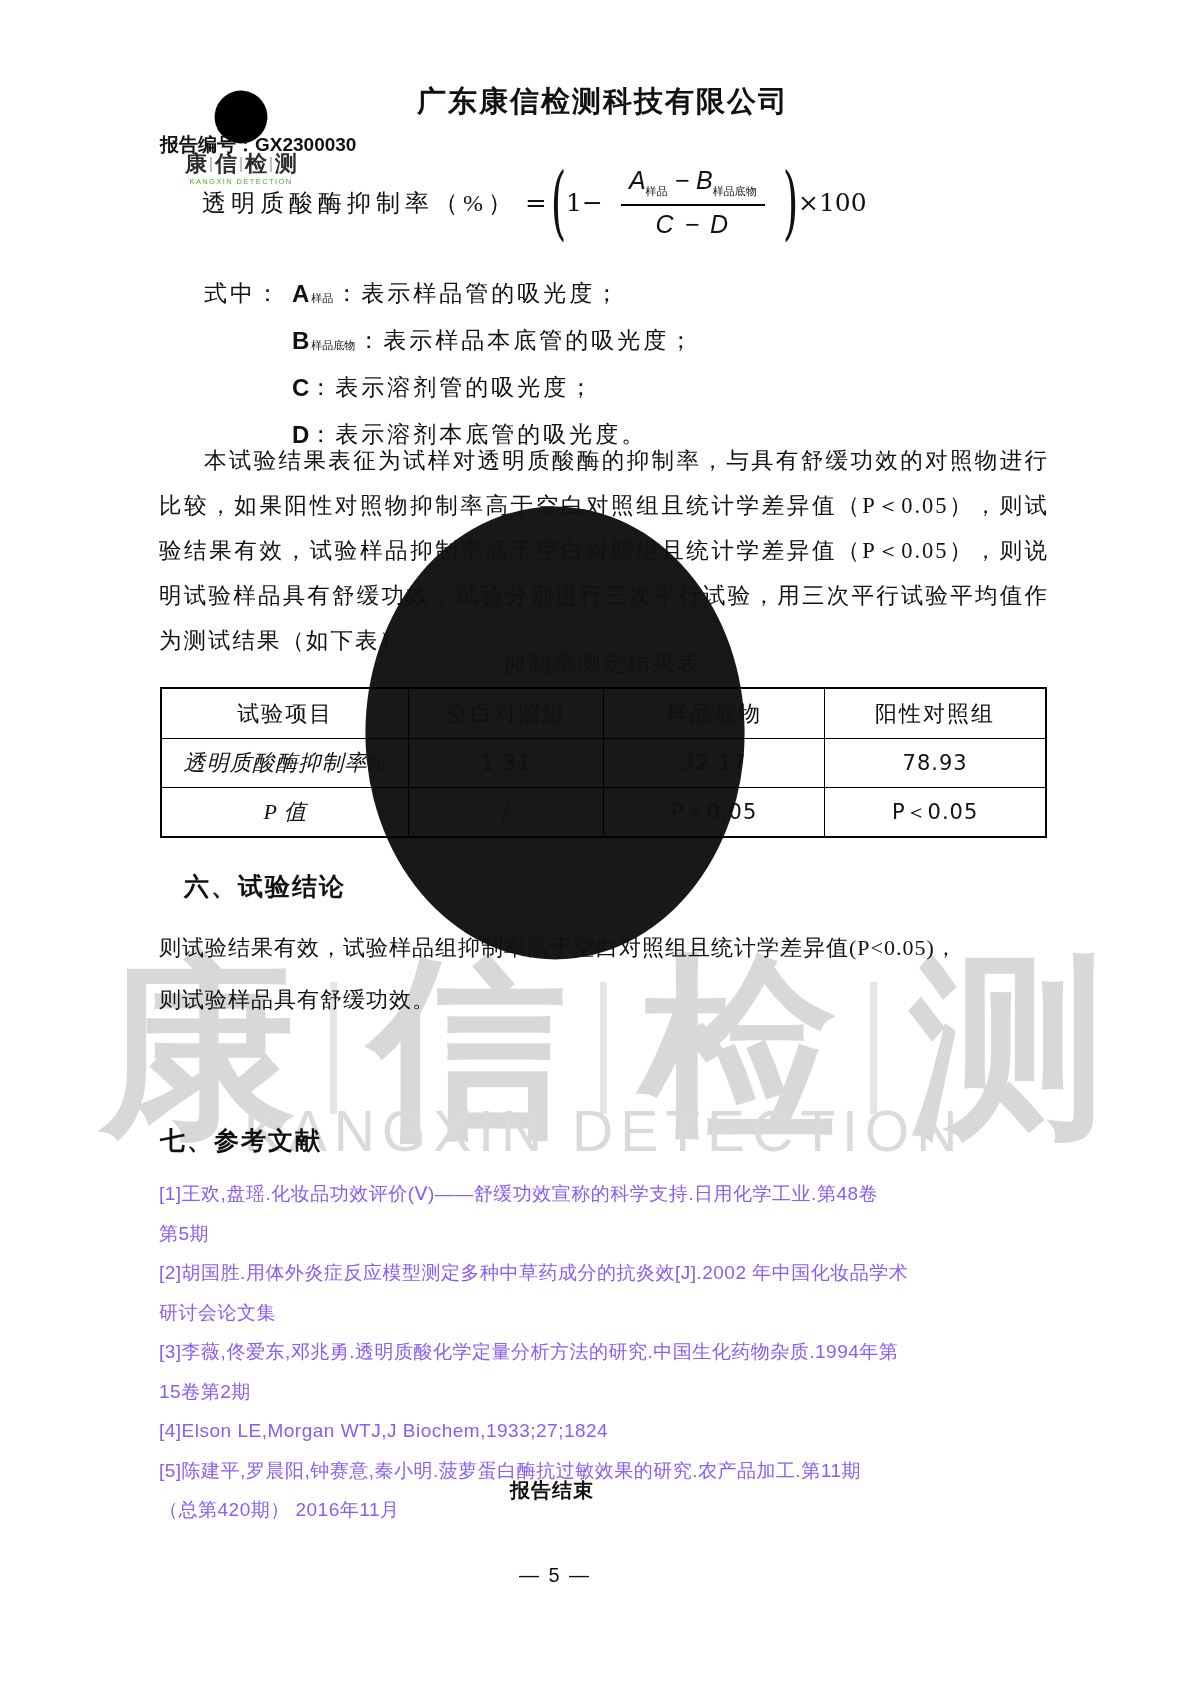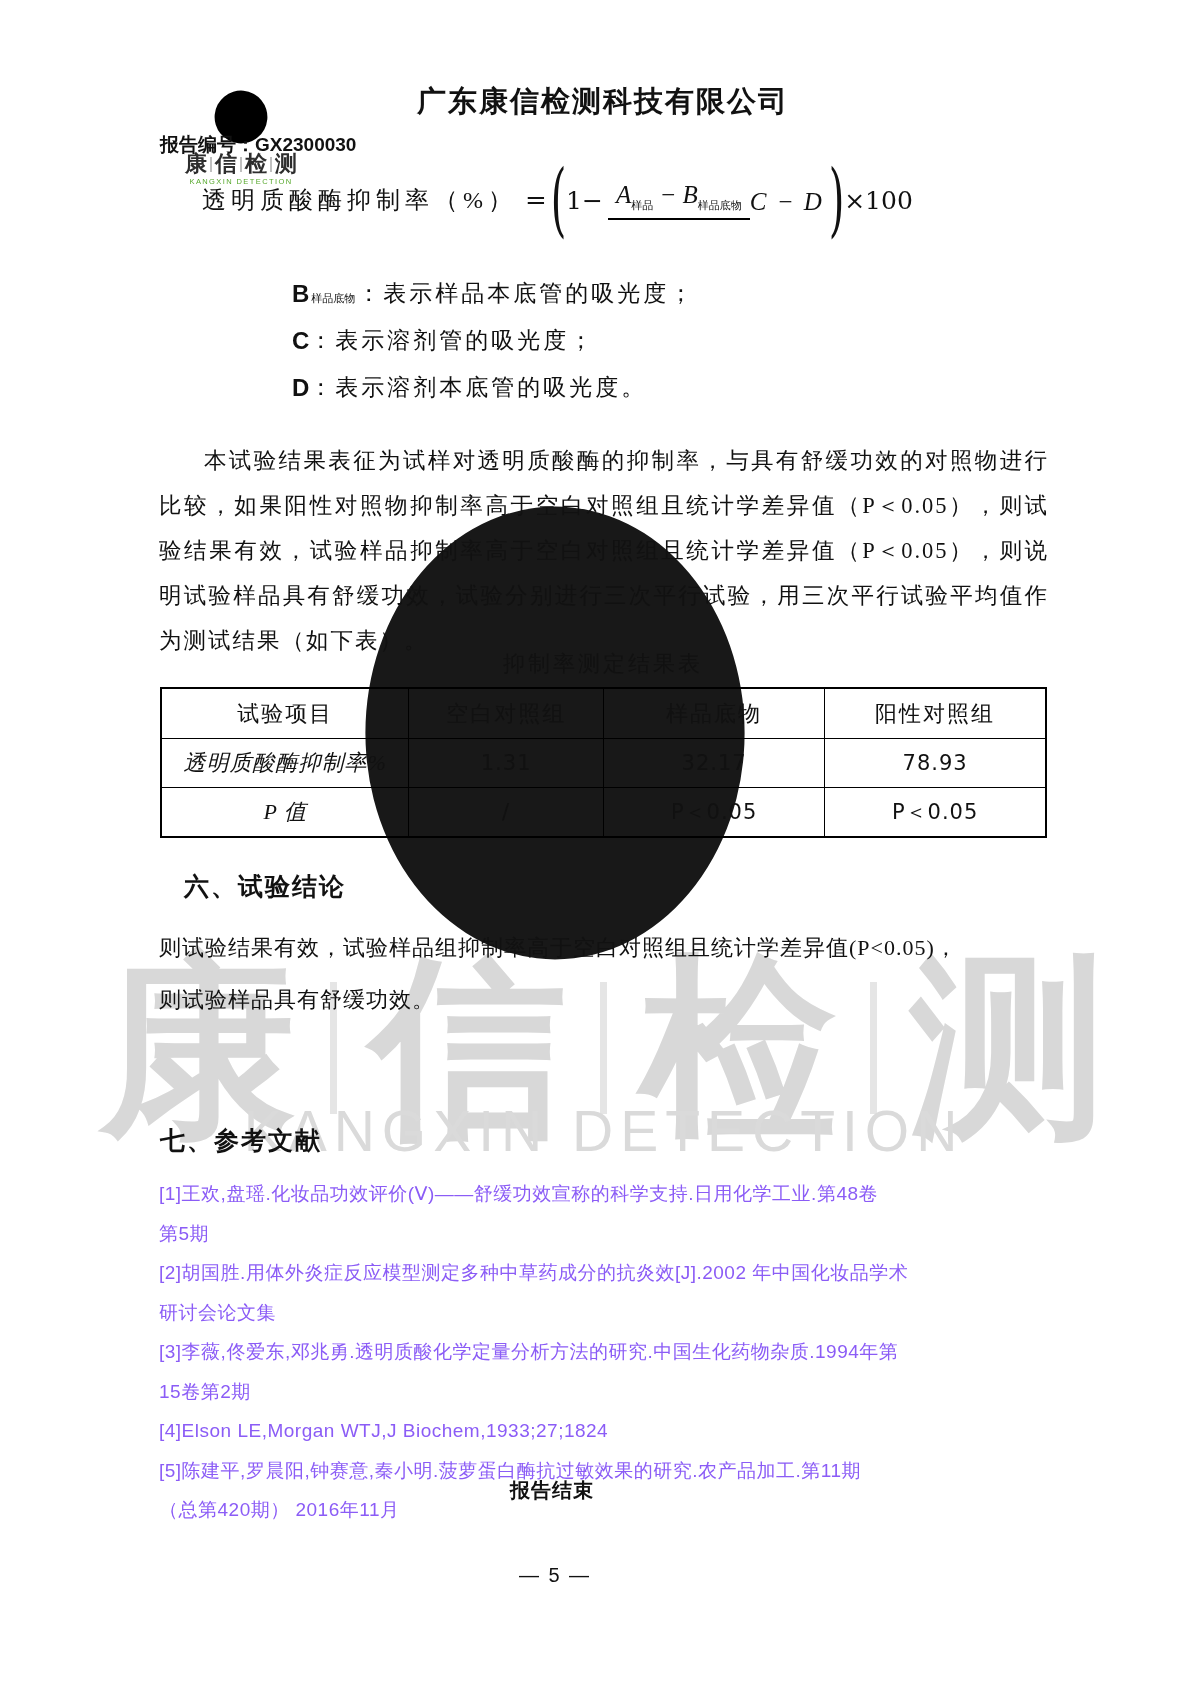--- a/index.html
+++ b/index.html
@@ -31,22 +31,22 @@
              font-size:19px;font-weight:700;}
   .report-no .num{font-family:"Liberation Sans",sans-serif;}
 
   
   .formula{position:absolute;left:202px;top:166px;display:flex;align-items:center;z-index:1;}
   .f-lhs{font-size:24px;letter-spacing:5px;}
   .f-eq{font-size:26px;margin:0 4px 0 8px;font-family:"DejaVu Serif",serif;}
   .f-paren{font-size:80px;font-family:"DejaVu Serif",serif;font-weight:400;line-height:.85;
            transform:scaleX(.5);margin:0 -8px;}
   .f-one,.f-times{font-size:25px;font-family:"DejaVu Serif",serif;}
-  .frac{display:inline-flex;align-items:center;margin:0 5px;
-        font-family:Liberation Serif, serif;}
+  .frac{display:inline-flex;flex-direction:column;align-items:center;margin:0 18px;
+        font-family:Liberation Sans, sans-serif;}
   .frac .num,.frac .den{font-size:25px;font-style:italic;}
   .frac .num{padding:0 8px 5px;border-bottom:2px solid #000;}
   .frac .den{padding-top:4px;letter-spacing:2px;}
   .frac sub,.def-sub{font-size:11px;font-style:normal;letter-spacing:0;}
 
   
   .defs{position:absolute;left:204px;top:270px;z-index:1;font-size:23px;letter-spacing:3px;}
   .def-line{height:47px;display:flex;align-items:center;}
   .def-prefix{display:inline-block;width:88px;letter-spacing:3px;}
   .def-indent{display:inline-block;width:88px;}
@@ -156,20 +156,26 @@
         <span>B</span><sub>样品底物</sub>
       </span>
       <span class="den">C − D</span>
     </span>
     <span class="f-paren">)</span>
     <span class="f-times">×100</span>
   </div>
 
   
   <div class="defs">
+    <div class="def-line">
+      <span class="def-prefix">式中：</span>
+      <span class="def-sym">A</span>
+      <span class="def-sub">样品</span>
+      <span>：表示样品管的吸光度；</span>
+    </div>
     <div class="def-line">
       <span class="def-indent"></span>
       <span class="def-sym">B</span>
       <span class="def-sub">样品底物</span>
       <span>：表示样品本底管的吸光度；</span>
     </div>
     <div class="def-line">
       <span class="def-indent"></span>
       <span class="def-sym">C</span>
       <span>：表示溶剂管的吸光度；</span>

